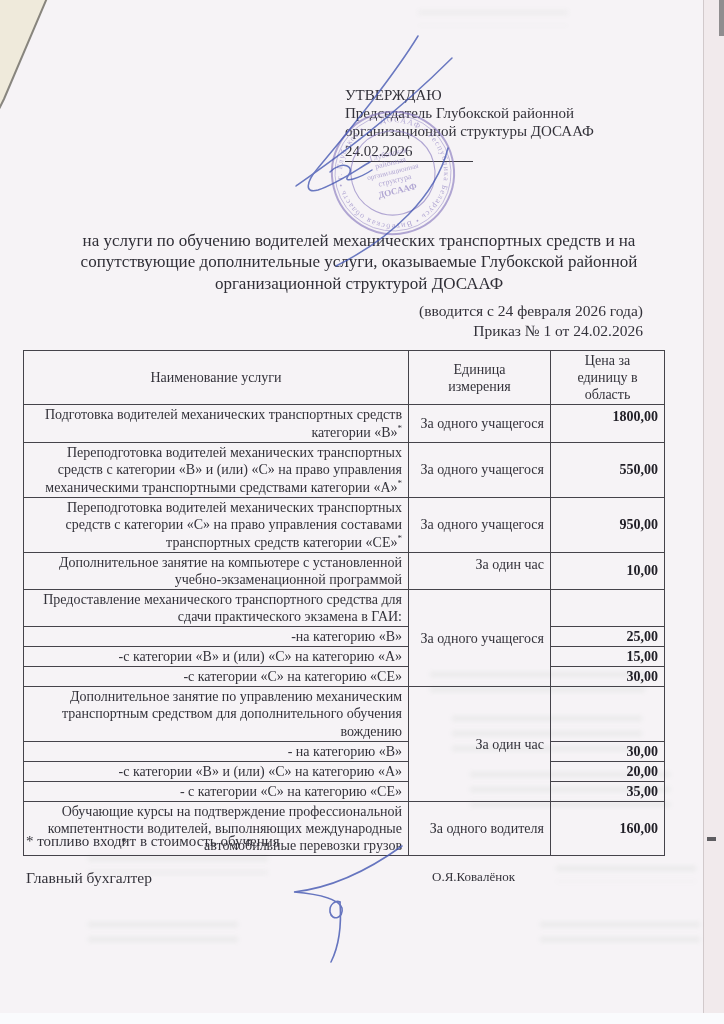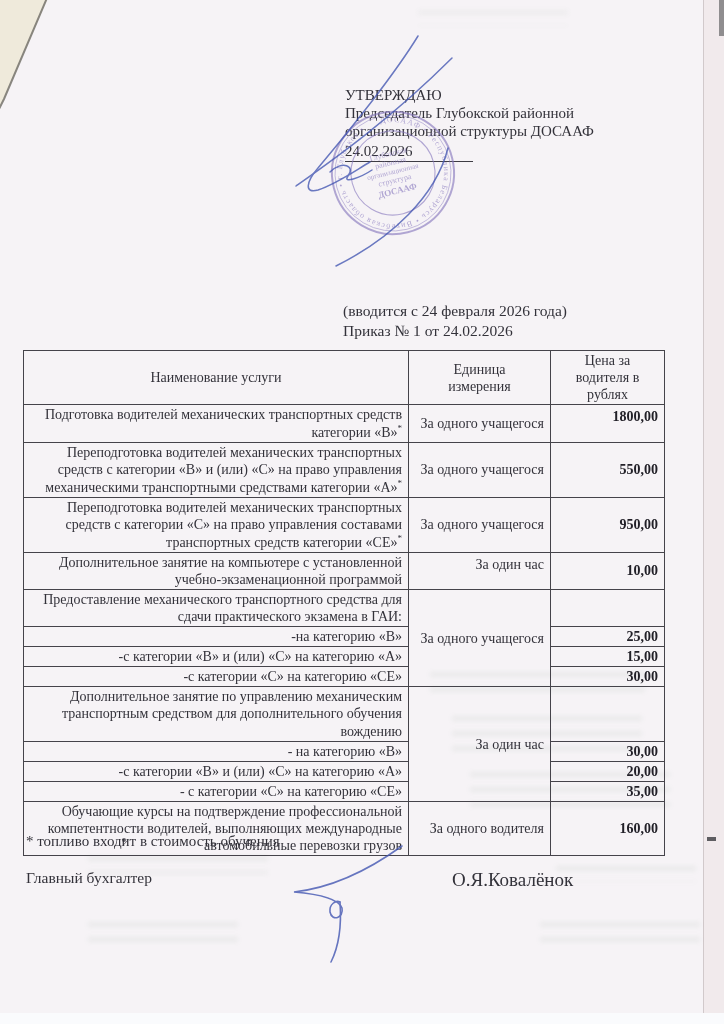--- a/index.html
+++ b/index.html
@@ -33,37 +33,37 @@
   .approval{position:absolute;left:345px;top:86px;width:340px;font-size:15px;line-height:1.2;}
   .approval .row{margin:0;}
   .sig-row{margin-top:19px;white-space:nowrap;}
   .sig-line{display:inline-block;width:104px;border-bottom:1.5px solid #3e3c44;height:13px;margin-right:5px;}
   .appr-date{display:inline-block;width:128px;border-bottom:1.5px solid #3e3c44;padding-bottom:1px;margin-top:2px;}
   
   .doc-title{position:absolute;left:0;top:204px;width:712px;text-align:center;
     font-size:20px;font-weight:bold;font-style:italic;letter-spacing:.4px;color:#2e2d35;}
   .doc-subtitle{position:absolute;left:30px;top:230px;width:658px;text-align:center;
     font-size:17px;line-height:1.25;color:#2f2e36;}
-  .notes{position:absolute;left:343px;top:301px;width:300px;font-size:15.5px;line-height:1.3;}
+  .notes{position:absolute;left:343px;top:301px;width:300px;text-align:right;font-size:15.5px;line-height:1.3;}
   
   table.price{position:absolute;left:23px;top:350px;width:641px;border-collapse:collapse;table-layout:fixed;}
   table.price td,table.price th{border:1.6px solid #45434a;vertical-align:middle;
     font-size:14px;line-height:1.22;padding:1px 6px;overflow:hidden;}
   th{font-weight:normal;font-size:14.5px;text-align:center;}
   .th-inner{display:inline-block;max-width:92px;}
   .th-price-inner{display:inline-block;max-width:74px;}
   td.name{text-align:right;}
   td.unit{text-align:right;padding:1px 2px;}
   td.price{text-align:right;font-weight:bold;color:#222028;}
   .vtop{vertical-align:top !important;padding-top:3px !important;}
   sup{font-size:9px;}
   
   .footnote{position:absolute;left:26px;top:833px;font-size:15px;}
   .signoff-role{position:absolute;left:26px;top:869px;font-size:15.5px;}
-  .signoff-name{position:absolute;left:452px;top:869px;font-size:19px;}
+  .signoff-name{position:absolute;left:432px;top:869px;font-size:13px;}
   
   .stamp{position:absolute;left:326px;top:106px;width:134px;height:134px;opacity:.62;}
   .overlay{position:absolute;left:0;top:0;width:724px;height:1024px;pointer-events:none;}
 </style>
 </head>
 <body>
 
 <div class="canvas">
 
   <div class="corner-bg"></div>
@@ -81,36 +81,37 @@
   <div class="smudge sm7"></div>
   <div class="smudge sm8"></div>
 
   <div class="approval">
     <div class="row">УТВЕРЖДАЮ</div>
     <div class="row">Председатель Глубокской районной</div>
     <div class="row">организационной структуры ДОСААФ</div>
     <div class="appr-date">24.02.2026</div>
   </div>
 
+  <div class="doc-subtitle">на услуги по обучению водителей механических транспортных средств и на сопутствующие дополнительные услуги, оказываемые Глубокской районной организационной структурой ДОСААФ</div>
   <div class="notes">
     <div>(вводится с 24 февраля 2026 года)</div>
     <div>Приказ № 1 от 24.02.2026</div>
   </div>
 
   <table class="price">
     <colgroup>
         <col style="width:385px">
         <col style="width:142px">
         <col style="width:114px">
       </colgroup>
     <tbody>
         <tr style="height:51px">
       <th>Наименование услуги</th>
       <th><span class="th-inner">Единица измерения</span></th>
-      <th><span class="th-price-inner">Цена за водителя в рублях</span></th>
+      <th><span class="th-price-inner">Цена за единицу в область</span></th>
     </tr>
     <tr style="height:35px">
       <td class="name"><span>Подготовка водителей механических транспортных средств категории «В»</span><sup>*</sup></td>
       <td class="unit">За одного учащегося</td>
       <td class="price vtop">1800,00</td>
     </tr>
     <tr style="height:52px">
       <td class="name"><span>Переподготовка водителей механических транспортных средств с категории «В» и (или) «С» на право управления механическими транспортными средствами категории «А»</span><sup>*</sup></td>
       <td class="unit">За одного учащегося</td>
       <td class="price">550,00</td>

